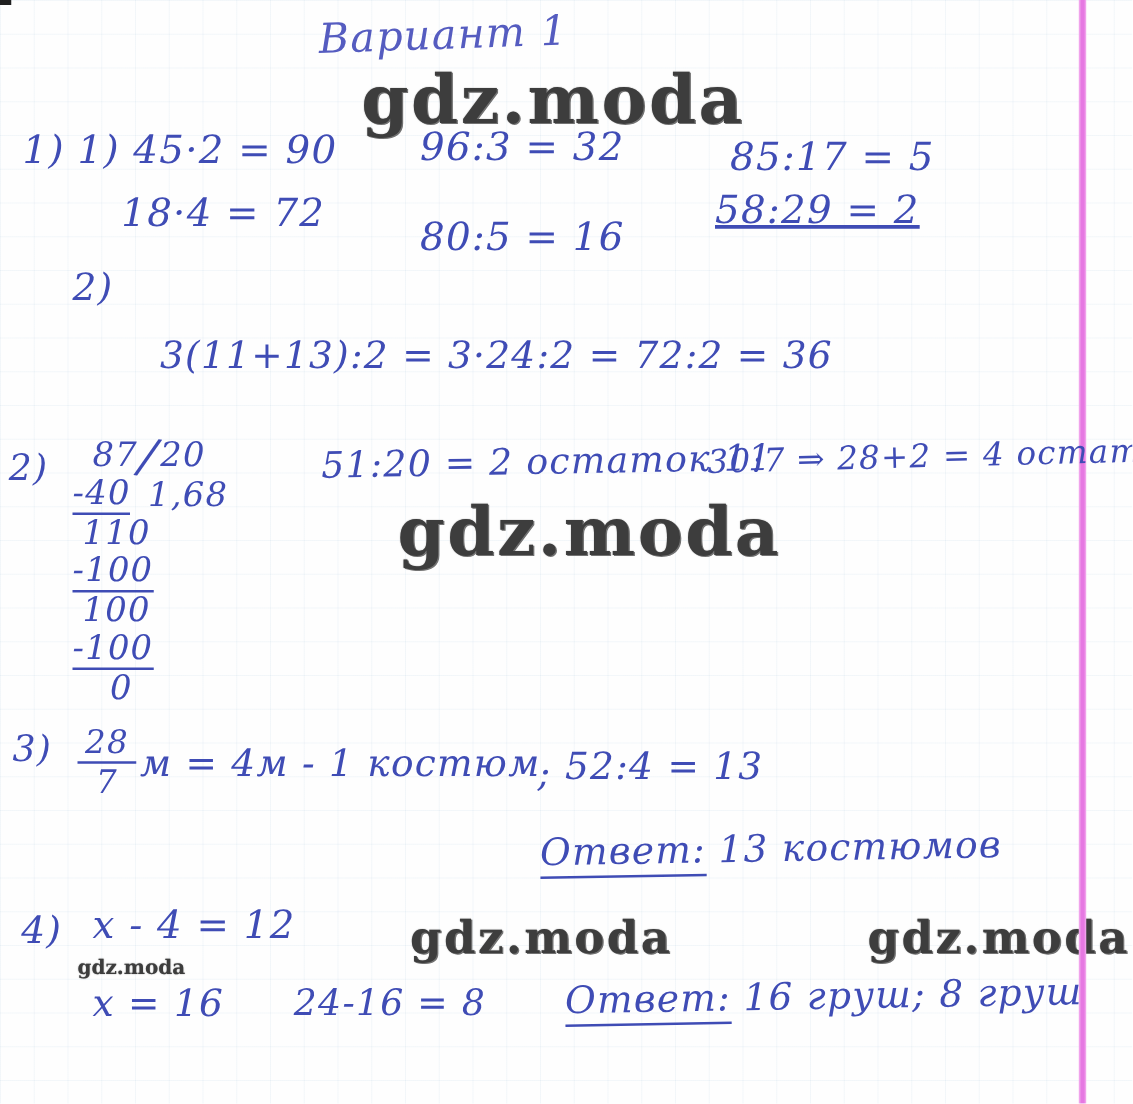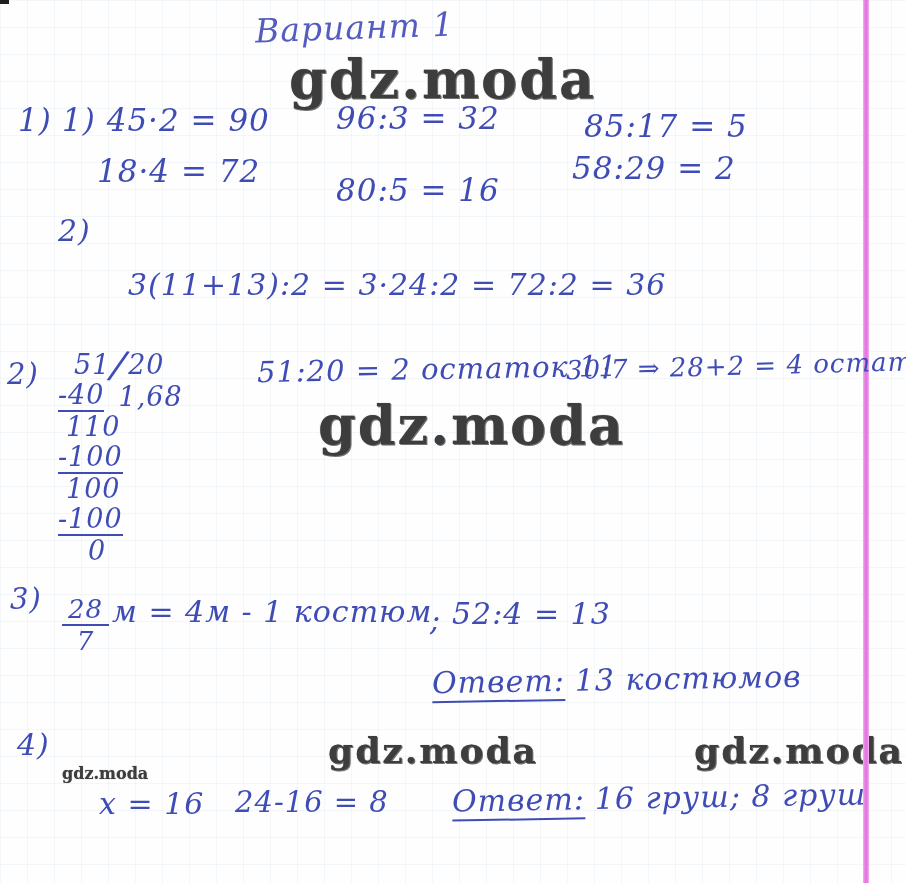--- a/index.html
+++ b/index.html
@@ -79,30 +79,30 @@
 
   <div class="abs wm wm-big" style="left:289px;top:52px;">gdz.moda</div>
 
   <div class="abs ink size31" style="left:18px;top:102px;">1)</div>
   <div class="abs ink size31" style="left:62px;top:102px;">1) 45·2 = 90</div>
   <div class="abs ink size31" style="left:336px;top:100px;">96:3 = 32</div>
   <div class="abs ink size31" style="left:584px;top:108px;text-align:center;">85:17 = 5</div>
 
   <div class="abs ink size31" style="left:97px;top:153px;text-align:right;">18·4 = 72</div>
   <div class="abs ink size31" style="left:336px;top:152px;margin-top:20px;">80:5 = 16</div>
-  <div class="abs ink size31" style="left:572px;top:150px;">58:29 = 2</div>
+  <div class="abs ink size31" style="left:572px;top:150px;text-decoration:underline;">58:29 = 2</div>
 
   <div class="abs ink size30" style="left:58px;top:213px;">2)</div>
   <div class="abs ink size30" style="left:128px;top:267px;">3(11+13):2 = 3·24:2 = 72:2 = 36</div>
 
   <div class="abs ink size29" style="left:7px;top:357px;">2)</div>
 
   <div class="abs ink division" style="left:58px;top:350px;">
     <div class="drow">
-      <span class="dcell pl16">51</span>
+      <span class="dcell pl16">87</span>
       <span class="dslash">/</span>
       <span class="dcell">20</span>
     </div>
     <div class="drow">
       <span class="dcell uline">-40</span>
       <span class="dquot">1,68</span>
     </div>
     <div class="drow">
       <span class="dcell pl8">110</span>
     </div>
@@ -119,38 +119,39 @@
       <span class="dcell pl30">0</span>
     </div>
   </div>
 
   <div class="abs ink size29 rot-1" style="left:257px;top:352px;">51:20 = 2 остаток 11</div>
   <div class="abs ink size26 rot-15 z2" style="left:566px;top:350px;">30:7 ⇒ 28+2 = 4 остаток 2</div>
 
   <div class="abs wm wm-big" style="left:318px;top:398px;">gdz.moda</div>
 
   <div class="abs ink size29" style="left:10px;top:582px;">3)</div>
-  <div class="abs ink" style="left:62px;top:595px;font-style:italic;">
+  <div class="abs ink" style="left:62px;top:580px;font-style:italic;">
     <span class="fraction">
       <span class="num">28</span>
       <span class="den">7</span>
     </span>
   </div>
   <div class="abs ink size30" style="left:112px;top:594px;">м = 4м - 1 костюм</div>
   <div class="abs ink size30" style="left:430px;top:602px;">;</div>
   <div class="abs ink size30" style="left:452px;top:596px;">52:4 = 13</div>
   <div class="abs ink size30 rot-1" style="left:432px;top:662px;">
     <span class="answer-label">Ответ:</span><span>13 костюмов</span>
   </div>
 
   <div class="abs ink size30" style="left:17px;top:727px;">4)</div>
+  <div class="abs ink size31" style="left:74px;top:722px;">x - 4 = 12</div>
 
   <div class="abs wm wm-mid-size" style="left:328px;top:732px;">gdz.moda</div>
   <div class="abs wm wm-mid-size" style="left:694px;top:732px;">gdz.moda</div>
   <div class="abs wm wm-tiny" style="left:62px;top:766px;">gdz.moda</div>
 
-  <div class="abs ink size30" style="left:74px;top:786px;margin-left:25px;">x = 16</div>
+  <div class="abs ink size30" style="left:74px;top:786px;">x = 16</div>
   <div class="abs ink size29" style="left:235px;top:785px;">24-16 = 8</div>
   <div class="abs ink size30 rot-1 z2" style="left:452px;top:780px;">
     <span class="answer-label">Ответ:</span><span>16 груш; 8 груш</span>
   </div>
 
 </div>
 
 </body></html>

